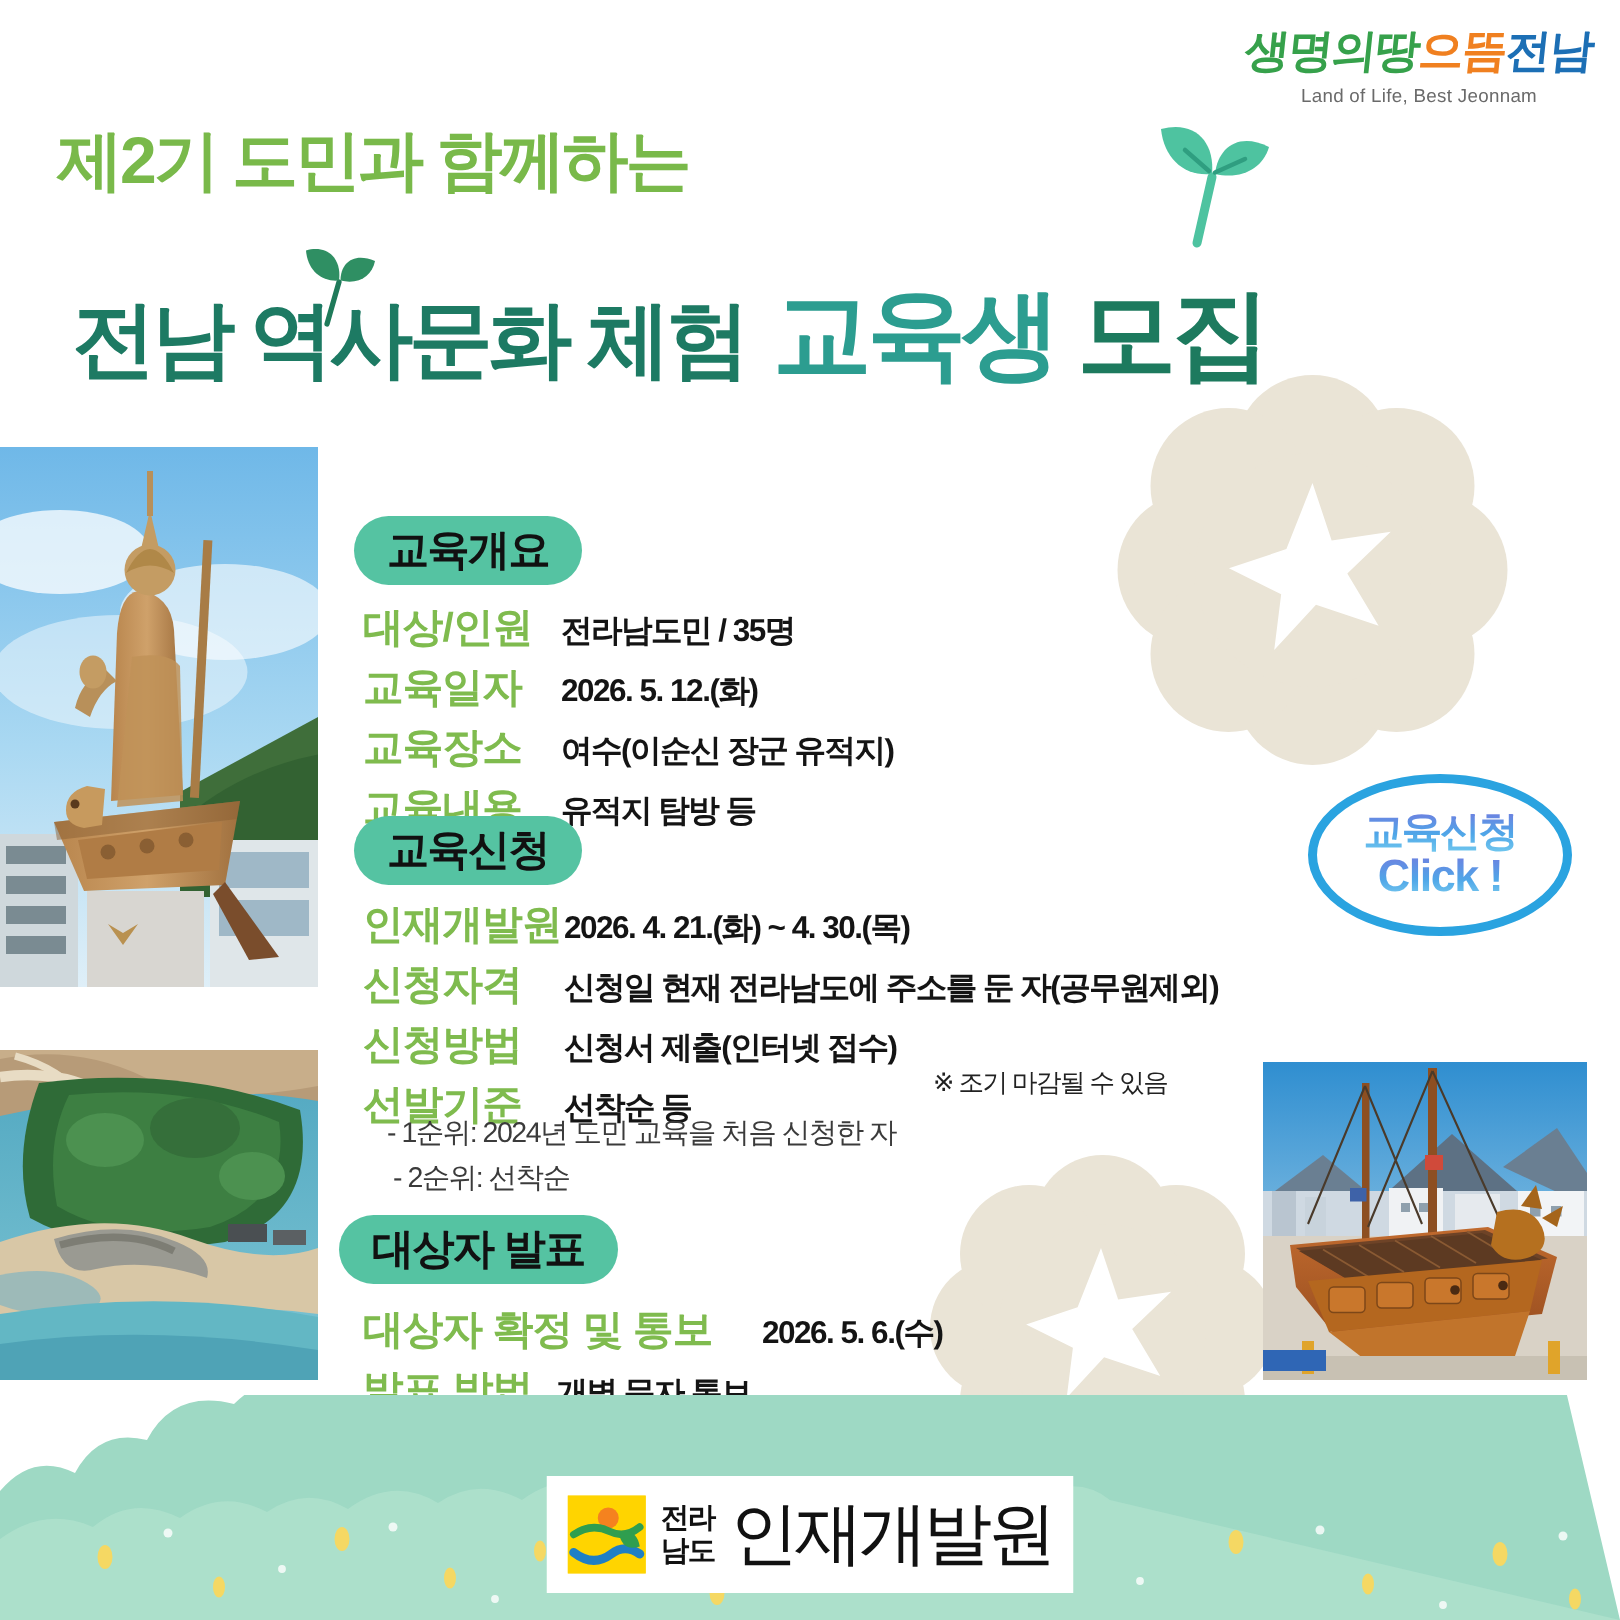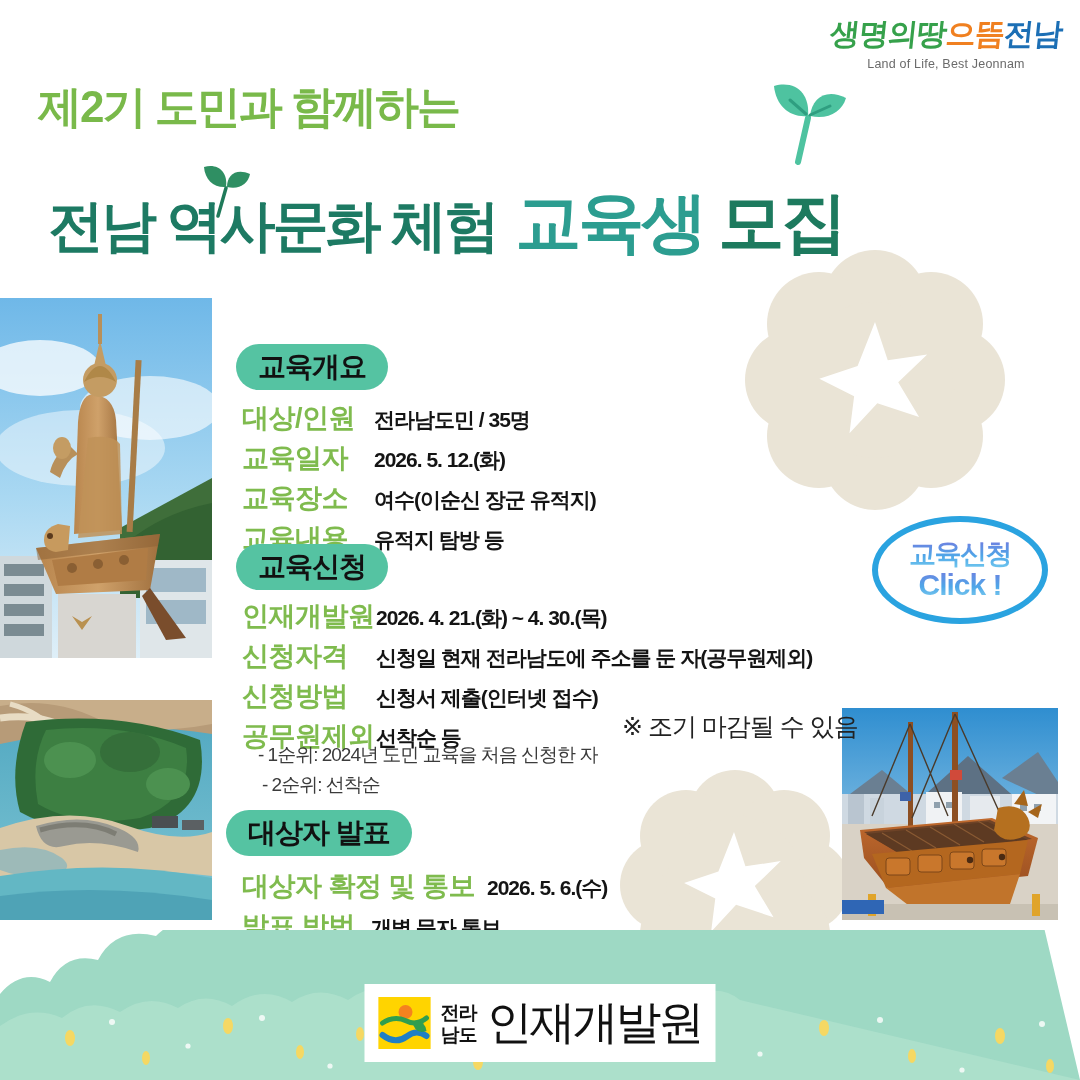--- a/index.html
+++ b/index.html
@@ -42,21 +42,21 @@
      font-size:28px;font-weight:bold;letter-spacing:-1px;
      display:flex;align-items:center;padding:0 22px;height:46px;}
 
   
   .rows{position:absolute;}
   .row{display:flex;align-items:baseline;margin-bottom:4px;white-space:nowrap;}
   .lbl{color:#7fbb4e;font-weight:bold;font-size:27px;letter-spacing:-.5px;}
   .val{color:#141414;font-weight:bold;font-size:21px;letter-spacing:-1px;}
 
   .subnote{position:absolute;color:#3b3b3b;font-size:19px;letter-spacing:-1px;white-space:nowrap;}
-  #early-note{position:absolute;color:#222;font-size:25px;letter-spacing:-1px;white-space:nowrap;}
+  #early-note{position:absolute;color:#222;font-size:17px;letter-spacing:-1px;white-space:nowrap;}
 
   
   #click-badge{position:absolute;left:872px;top:516px;width:164px;height:96px;
      border:6px solid #2aa3e0;border-radius:50%;
      display:flex;flex-direction:column;align-items:center;justify-content:center;
      background:#fff;}
   #click-badge .t1{font-size:27px;font-weight:bold;letter-spacing:-1.5px;
      background:linear-gradient(180deg,#6f7fe0 0%,#4fa6e8 55%,#6fc6ee 100%);
      -webkit-background-clip:text;background-clip:text;color:transparent;line-height:1;}
   #click-badge .t2{font-size:30px;font-weight:bold;letter-spacing:-1px;margin-top:2px;line-height:1;
@@ -313,35 +313,35 @@
     <div class="row">
       <span class="lbl" style="width:128px;display:inline-block;">신청자격</span>
       <span class="val" style="margin-left:6px;">신청일 현재 전라남도에 주소를 둔 자</span>
         <span class="val small">(공무원제외)</span>
     </div>
     <div class="row">
       <span class="lbl" style="width:128px;display:inline-block;">신청방법</span>
       <span class="val" style="margin-left:6px;">신청서 제출(인터넷 접수)</span>
     </div>
     <div class="row">
-      <span class="lbl" style="width:128px;display:inline-block;">공무원제외</span>
+      <span class="lbl" style="width:128px;display:inline-block;">선발기준</span>
       <span class="val" style="margin-left:6px;">선착순 등</span>
     </div>
   </div>
 
   <div id="early-note" style="left:622px;top:710px;">※ 조기 마감될 수 있음</div>
 
   <div class="subnote" style="left:258px;top:742px;">- 1순위: 2024년 도민 교육을 처음 신청한 자</div>
   <div class="subnote" style="left:262px;top:772px;">- 2순위: 선착순</div>
 
   <div class="pill" style="left:226px;top:810px;">대상자 발표</div>
   <div class="rows" style="left:242px;top:868px;">
     <div class="row">
       <span class="lbl">대상자 확정 및 통보</span>
-      <span class="val" style="margin-left:12px;">2026. 5. 6.(수)</span>
+      <span class="val" style="margin-left:33px;">2026. 5. 6.(수)</span>
     </div>
     <div class="row">
       <span class="lbl">발표 방법</span>
       <span class="val" style="margin-left:16px;">개별 문자 통보</span>
     </div>
   </div>
 
   <div id="click-badge">
     <div class="t1">교육신청</div>
     <div class="t2">Click !</div>

